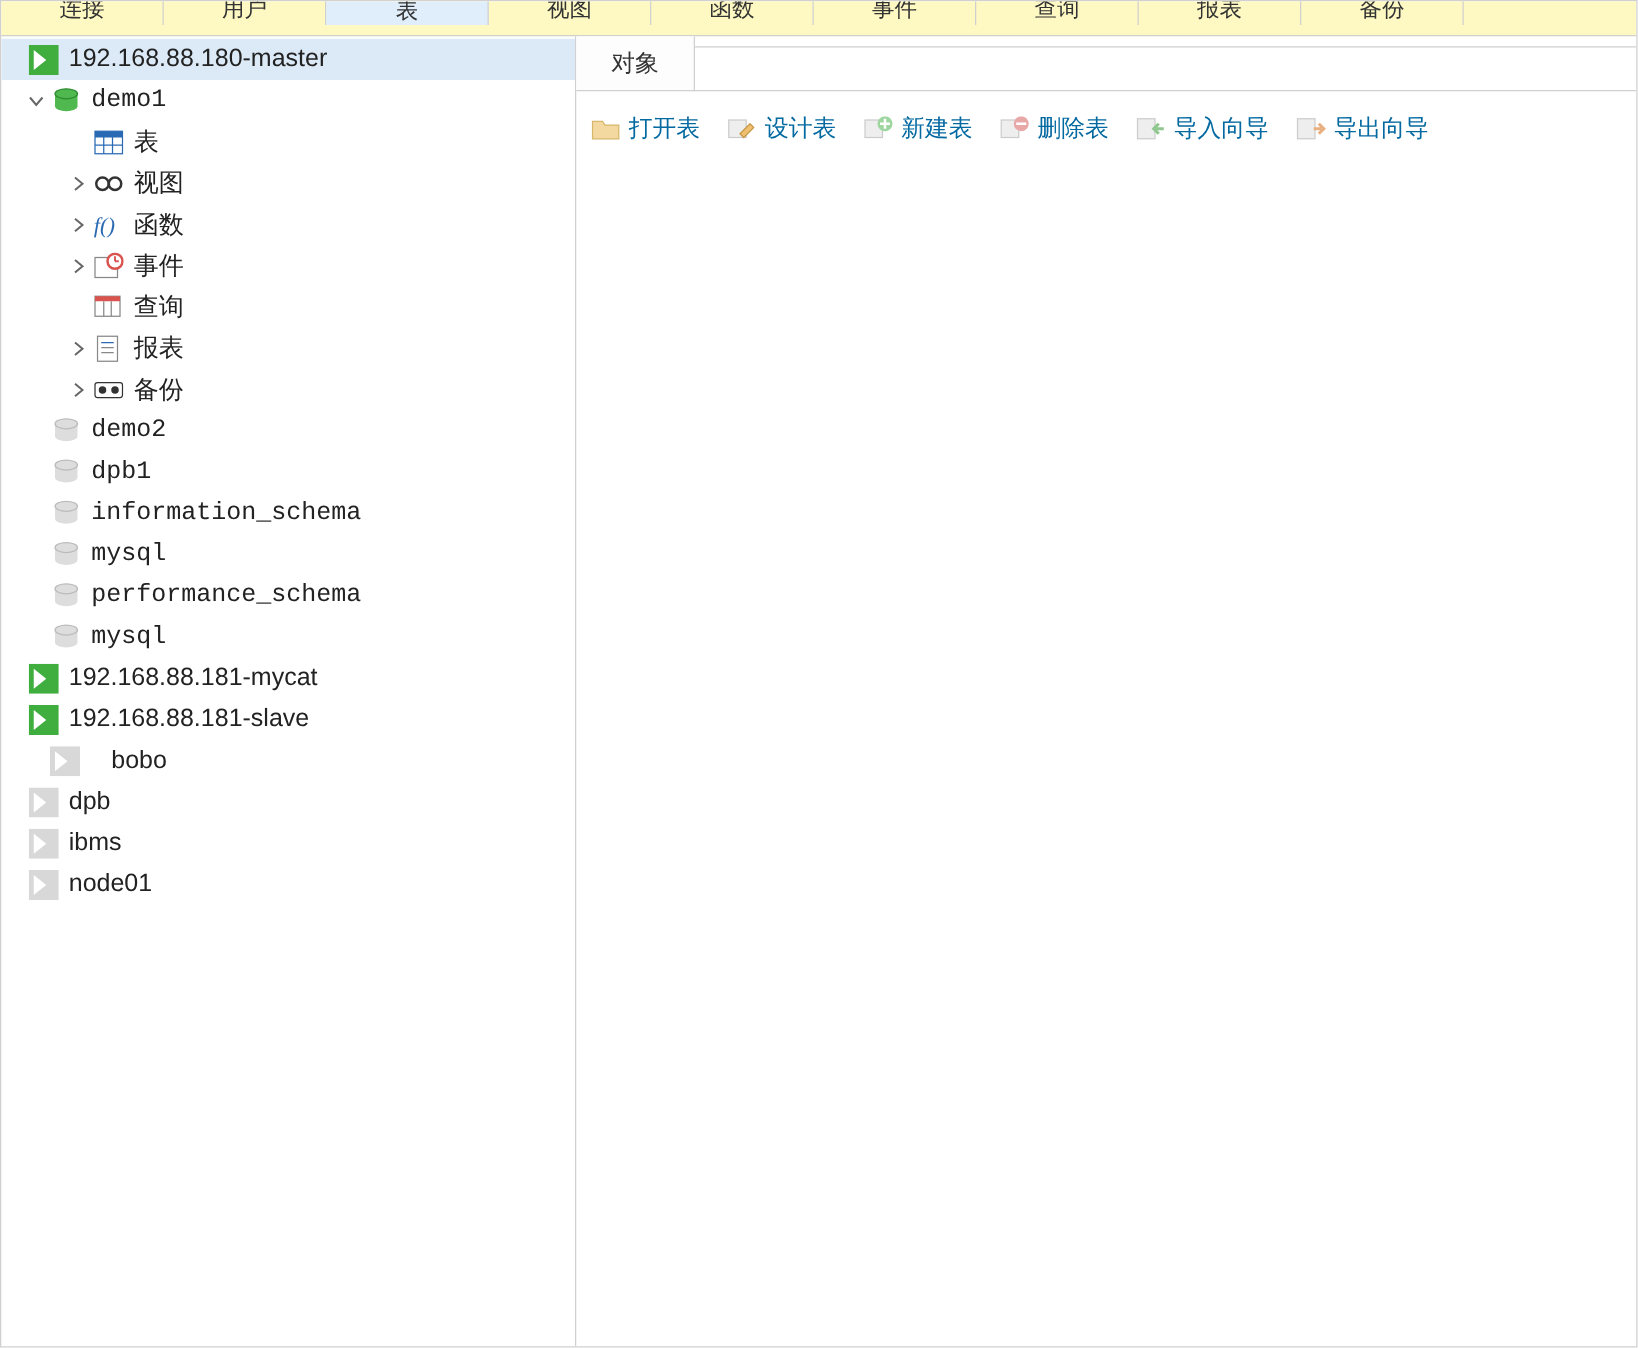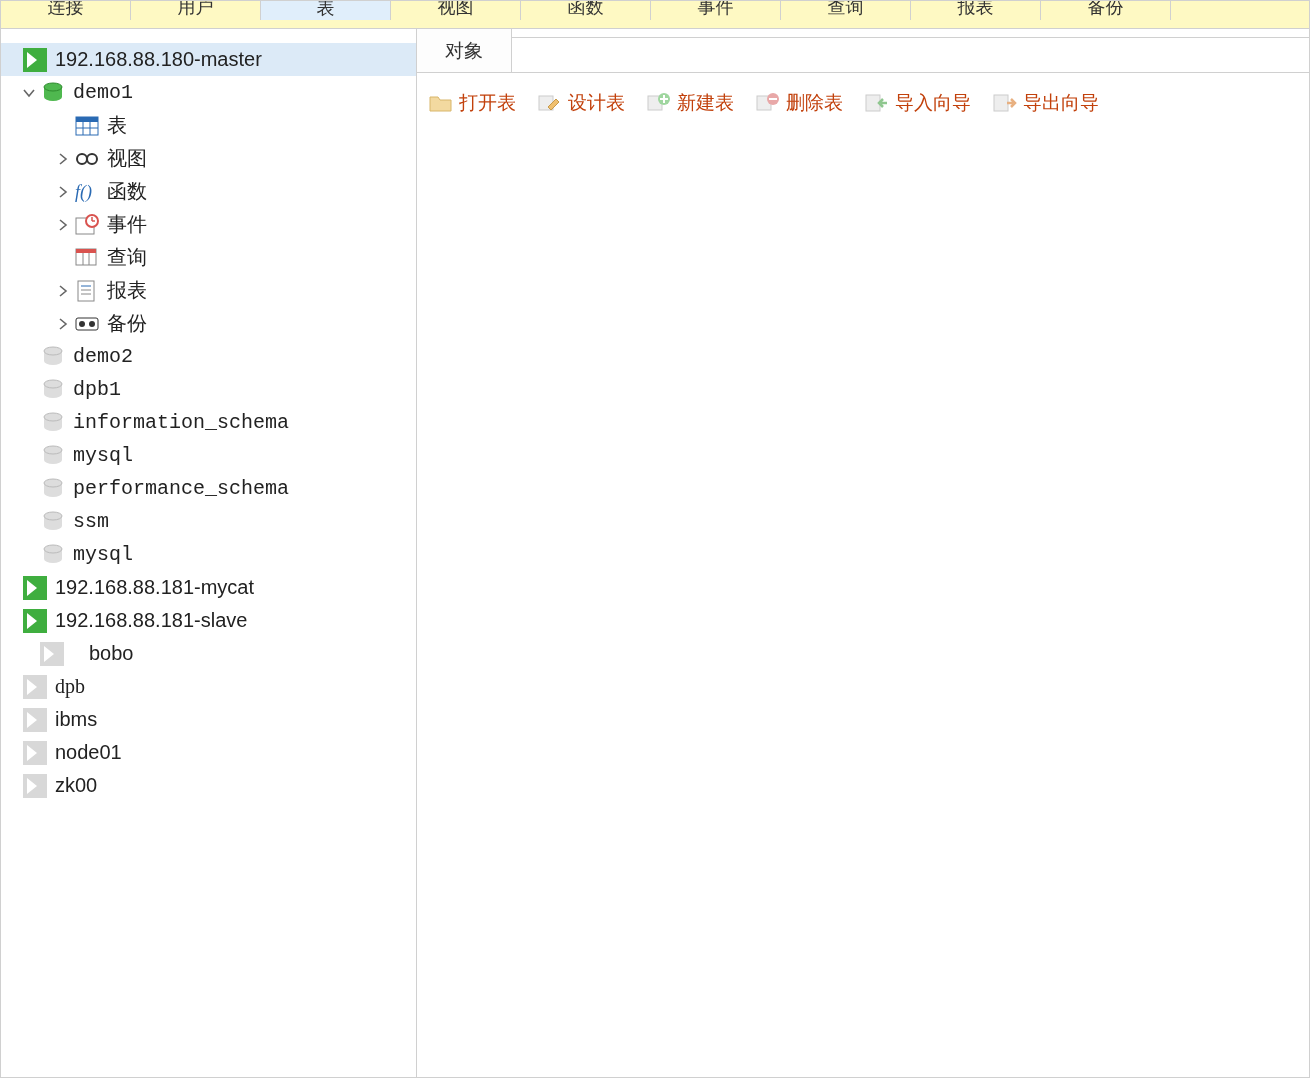--- a/index.html
+++ b/index.html
@@ -35,24 +35,24 @@
   .top-tab.active {
     background: #e0eefb;
     border-top: 2px solid #5a9bd8;
   }
   .main-area {
     flex: 1;
     display: flex;
     overflow: hidden;
   }
   .sidebar {
-    width: 416px;
+    width: 460px;
     border-right: 1px solid #d0d0d0;
     overflow-y: auto;
-    padding-top: 14px;
+    padding-top: 2px;
   }
   .tree-row {
     display: flex;
     align-items: center;
     height: 33px;
     padding-left: 6px;
     padding-right: 6px;
     cursor: default;
     white-space: nowrap;
   }
@@ -114,21 +114,21 @@
     display: flex;
     align-items: center;
     height: 60px;
     padding: 0 6px;
     gap: 10px;
   }
   .toolbar-btn {
     display: flex;
     align-items: center;
     gap: 6px;
-    color: #c2410c;
+    color: #0369a1;
     font-size: 19px;
     padding: 4px 6px;
     font-family: Liberation Mono, monospace;
   }
   .toolbar-icon {
     width: 24px;
     height: 22px;
     display: inline-flex;
     align-items: center;
     justify-content: center;
@@ -366,31 +366,20 @@
     </div>
     <div class="tree-row indent-1">
       <span class="expander"></span>
       <span class="tree-icon">
         <svg width="24" height="24">
             <ellipse cx="12" cy="6" rx="9" ry="4" fill="#ddd"></ellipse>
             <path d="M3 6 v10 a9 4 0 0 0 18 0 V6" fill="#ddd"></path>
             <ellipse cx="12" cy="6" rx="9" ry="4" fill="none" stroke="#bbb"></ellipse>
           </svg>
       </span>
-      <span class="tree-label">ssm</span>
-    </div>
-    <div class="tree-row indent-1">
-      <span class="expander"></span>
-      <span class="tree-icon">
-        <svg width="24" height="24">
-            <ellipse cx="12" cy="6" rx="9" ry="4" fill="#ddd"></ellipse>
-            <path d="M3 6 v10 a9 4 0 0 0 18 0 V6" fill="#ddd"></path>
-            <ellipse cx="12" cy="6" rx="9" ry="4" fill="none" stroke="#bbb"></ellipse>
-          </svg>
-      </span>
       <span class="tree-label">mysql</span>
     </div>
 
     <div class="tree-row" style="padding-left:0;">
       <span class="expander"></span>
       <span class="tree-icon">
         <svg width="24" height="24">
             <rect width="24" height="24" fill="#3fae3f"></rect>
             <path d="M4 4 L14 12 L4 20 Z" fill="#fff"></path>
           </svg>
@@ -410,21 +399,21 @@
     <div class="tree-row" style="padding-left:0;gap:17px;">
       <span class="expander"></span>
       <span class="tree-icon">
         <svg width="24" height="24">
             <rect width="24" height="24" fill="#d8d8d8"></rect>
             <path d="M4 4 L14 12 L4 20 Z" fill="#fff"></path>
           </svg>
       </span>
       <span class="tree-label">bobo</span>
     </div>
-    <div class="tree-row" style="padding-left:0;font-family:Liberation Serif, serif;">
+    <div class="tree-row" style="padding-left:0;">
       <span class="expander"></span>
       <span class="tree-icon">
         <svg width="24" height="24">
             <rect width="24" height="24" fill="#d8d8d8"></rect>
             <path d="M4 4 L14 12 L4 20 Z" fill="#fff"></path>
           </svg>
       </span>
       <span class="tree-label">dpb</span>
     </div>
     <div class="tree-row" style="padding-left:0;">
@@ -439,30 +428,20 @@
     </div>
     <div class="tree-row" style="padding-left:0;">
       <span class="expander"></span>
       <span class="tree-icon">
         <svg width="24" height="24">
             <rect width="24" height="24" fill="#d8d8d8"></rect>
             <path d="M4 4 L14 12 L4 20 Z" fill="#fff"></path>
           </svg>
       </span>
       <span class="tree-label">node01</span>
-    </div>
-    <div class="tree-row" style="padding-left:0;">
-      <span class="expander"></span>
-      <span class="tree-icon">
-        <svg width="24" height="24">
-            <rect width="24" height="24" fill="#d8d8d8"></rect>
-            <path d="M4 4 L14 12 L4 20 Z" fill="#fff"></path>
-          </svg>
-      </span>
-      <span class="tree-label">zk00</span>
     </div>
 
   </div>
 
   <div class="right-pane">
     <div class="object-tab-row">
       <div class="object-tab">
         <span>对象</span>
       </div>
       <div class="object-tab-rest"></div>

